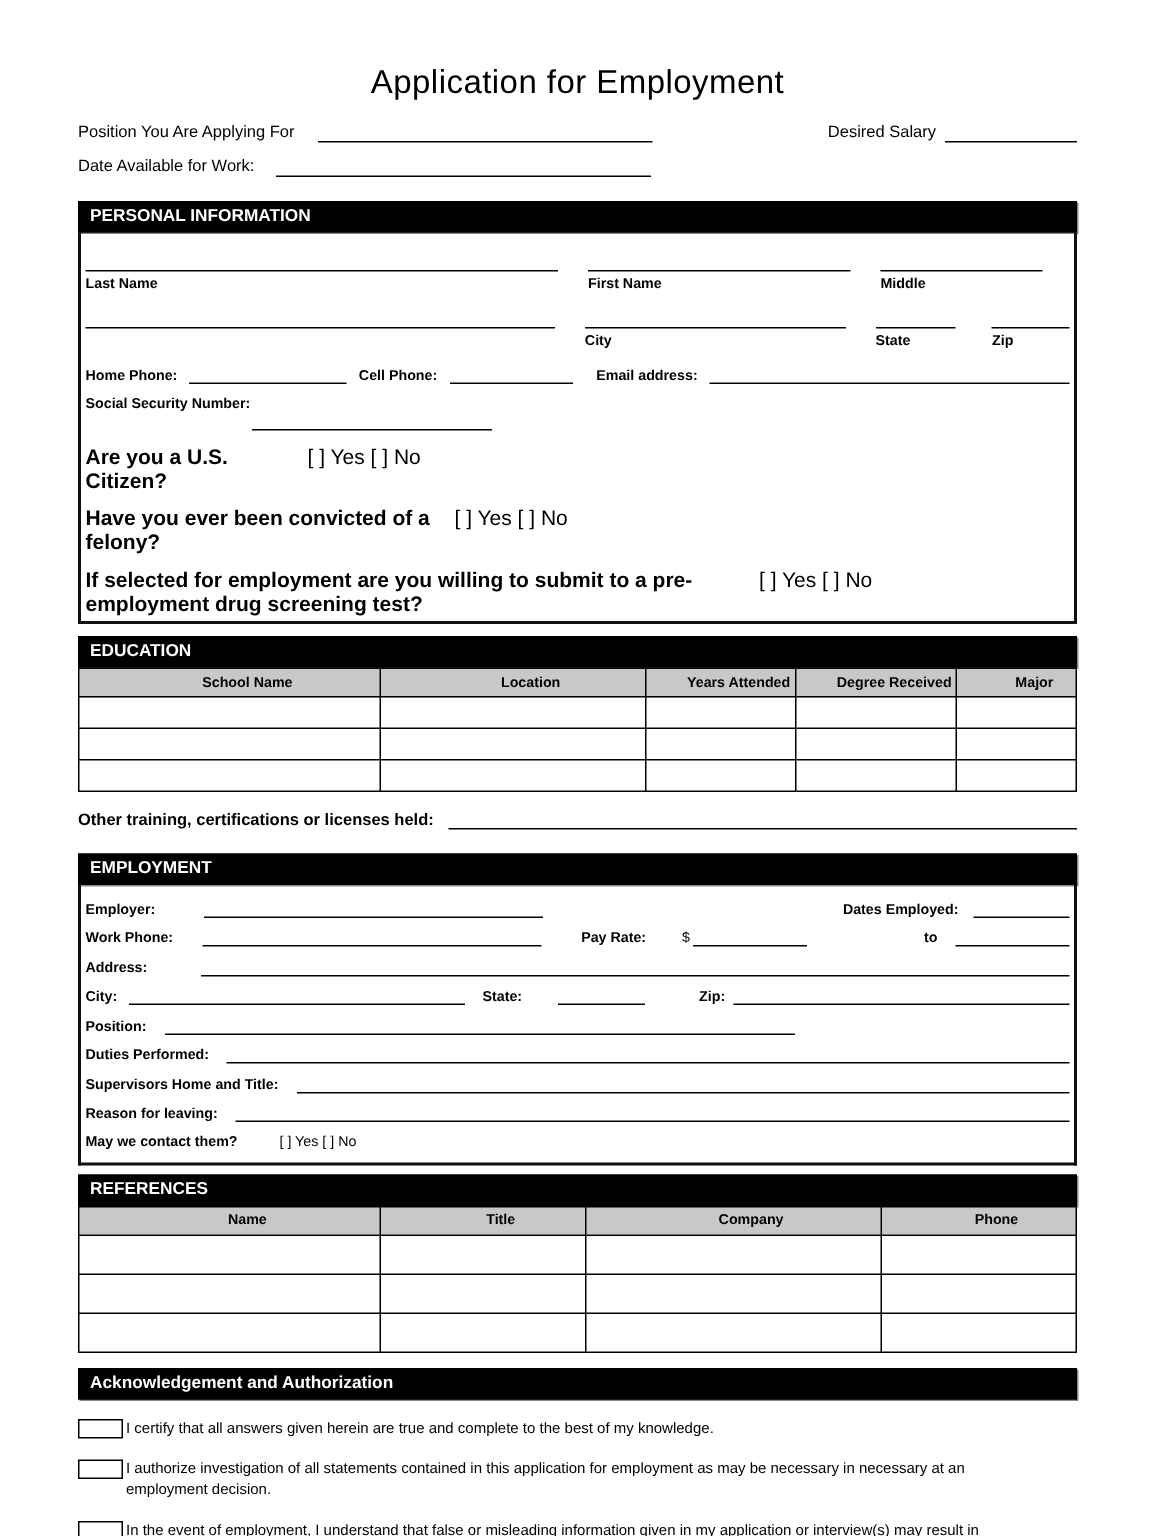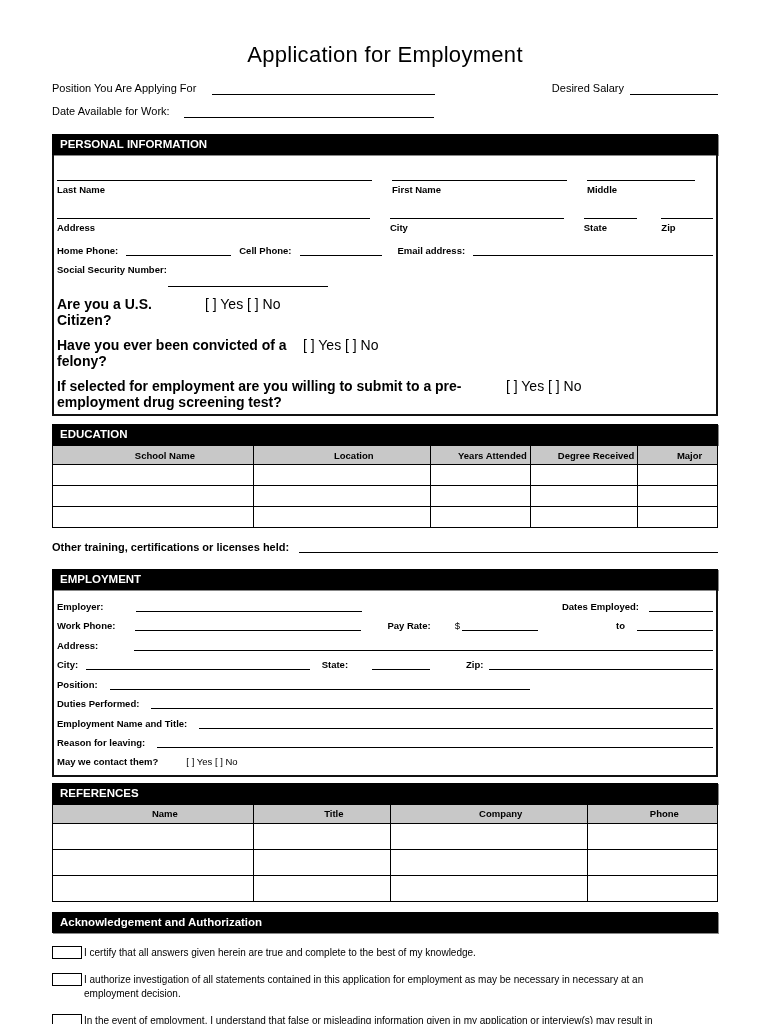--- a/index.html
+++ b/index.html
@@ -127,21 +127,20 @@
       </div>
       <div class="fcell" style="width:108px;margin-left:20px">
         <div class="wline"></div>
         <div class="flabel">Middle</div>
       </div>
     </div>
 
     <div class="frow">
       <div class="fcell" style="width:315px">
         <div class="wline"></div>
-        <div class="flabel">Address</div>
       </div>
       <div class="fcell" style="width:175px;margin-left:20px">
         <div class="wline"></div>
         <div class="flabel">City</div>
       </div>
       <div class="fcell" style="width:54px;margin-left:20px">
         <div class="wline"></div>
         <div class="flabel">State</div>
       </div>
       <div class="fcell" style="width:52px;margin-left:24px">
@@ -265,21 +264,21 @@
       <span>Position:</span>
       <span class="wline" style="width:420px;margin-left:12px"></span>
     </div>
 
     <div class="erow">
       <span>Duties Performed:</span>
       <span class="wline grow" style="margin-left:12px"></span>
     </div>
 
     <div class="erow">
-      <span>Employment Name and Title:</span>
+      <span>Supervisors Home and Title:</span>
       <span class="wline grow" style="margin-left:12px"></span>
     </div>
 
     <div class="erow">
       <span>Reason for leaving:</span>
       <span class="wline grow" style="margin-left:12px"></span>
     </div>
 
     <div class="erow">
       <span>May we contact them?</span>

